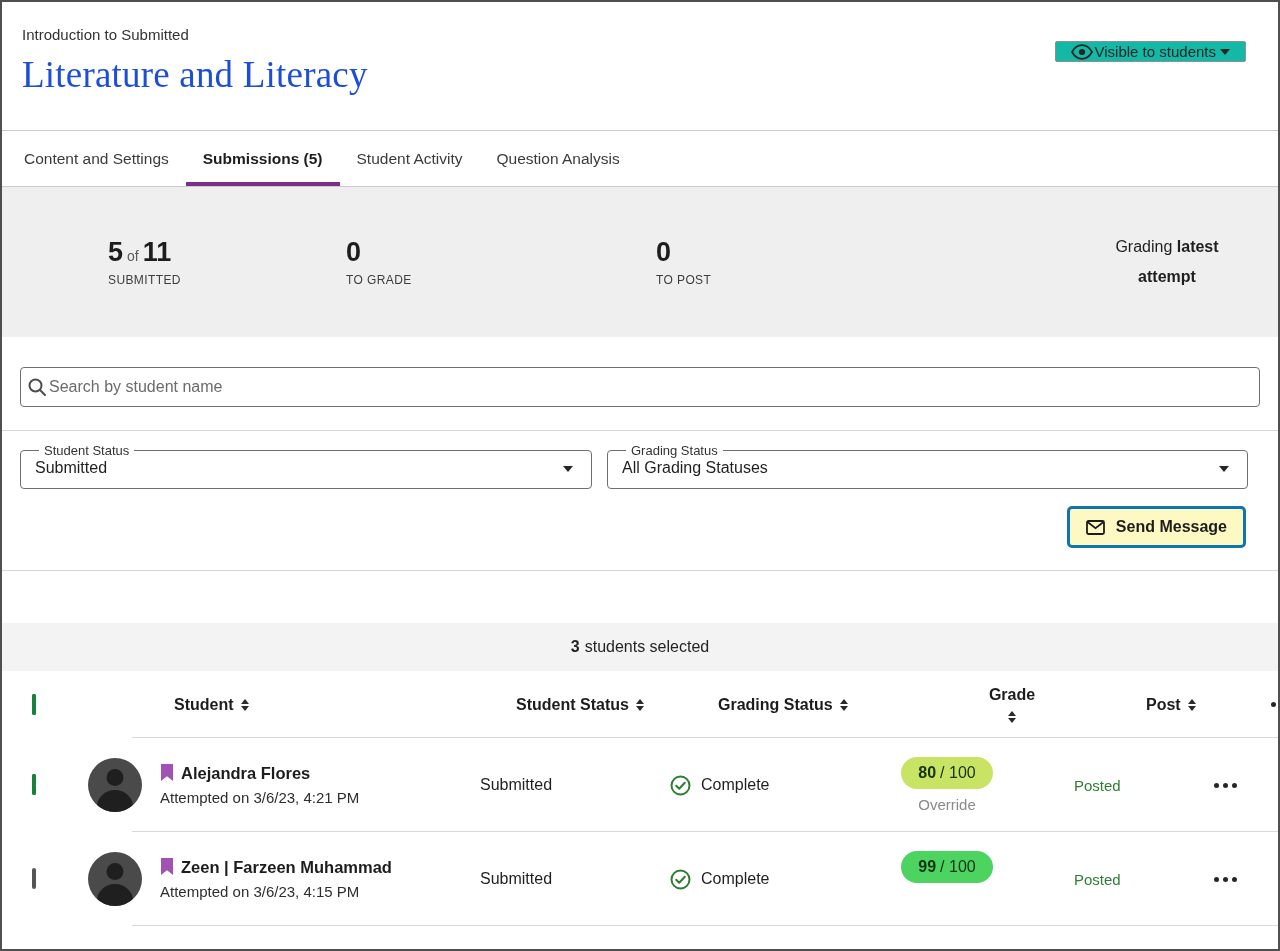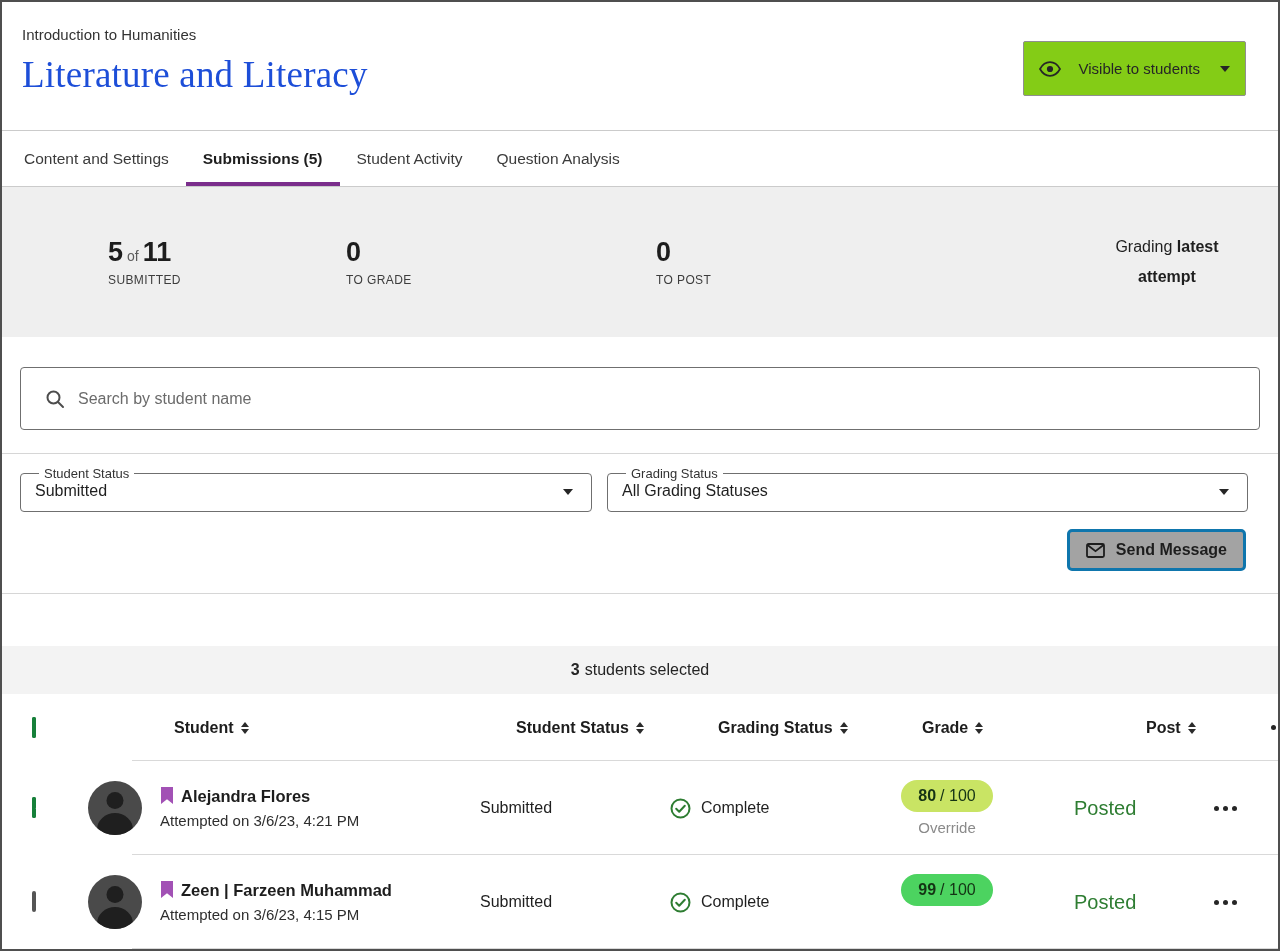--- a/index.html
+++ b/index.html
@@ -10,67 +10,67 @@
     --dark:#262626;
   }
   *{box-sizing:border-box}
   body{margin:0;background:#888;font-family:"Liberation Sans",sans-serif;color:var(--dark);}
   .page{width:1280px;height:951px;background:#fff;border:2px solid #4f4f4f;overflow:hidden;position:relative;margin:0 auto;}
 
   
   .topbar{position:relative;height:129px;border-bottom:1px solid var(--border-gray);padding:20px 32px 0 20px;}
   .course{font-size:15px;color:#333;margin:4px 0 10px;}
   .title{font-family:"Liberation Serif",serif;font-size:37px;font-weight:500;margin:0;color:#1d4ed8;letter-spacing:.2px;}
-  .visibility{position:absolute;right:32px;top:39px;display:flex;align-items:center;gap:18px;background:#84cc16;
-    border:1px solid #8f8f8f;border-radius:2px;padding:18px 15px;font-size:15px;color:var(--dark);cursor:pointer;}
+  .visibility{position:absolute;right:32px;top:39px;display:flex;align-items:center;gap:2px;background:#14b8a6;
+    border:1px solid #8f8f8f;border-radius:2px;padding:1px 15px;font-size:15px;color:var(--dark);cursor:pointer;}
   .caret{width:0;height:0;border-left:5px solid transparent;border-right:5px solid transparent;border-top:6px solid #262626;margin-left:2px;}
 
   
   .tabs{display:flex;height:56px;border-bottom:1px solid var(--border-gray);padding-left:20px;gap:30px;}
   .tab{display:flex;align-items:center;font-size:15.5px;color:#3b3b3b;position:relative;padding:0 2px;cursor:pointer;white-space:nowrap;}
   .tab.active{font-weight:700;color:#1d1d1d;}
   .tab.active::after{content:"";position:absolute;left:-15px;right:-15px;bottom:0;height:4px;background:var(--purple);}
 
   
   .stats{background:#efefef;height:150px;display:flex;align-items:center;padding:0 36px 0 106px;}
   .stat .numline{font-size:27px;font-weight:700;color:#1d1d1d;}
   .stat .of{font-size:14px;font-weight:400;color:#5c5c5c;margin:8px 4px;}
   .stat .label{font-size:12px;color:#3d3d3d;margin-top:5px;letter-spacing:.4px;}
   .stat1{width:238px;}
   .stat2{width:310px;}
   .stat3{flex:0 0 auto;}
   .grading-note{margin-left:auto;width:150px;text-align:center;font-size:16px;line-height:1.85;color:#1f1f1f;}
 
   
   .search-wrap{padding:30px 18px 0 18px;}
-  .search-box{display:flex;align-items:center;border:1px solid #6f6f6f;border-radius:4px;height:63px;padding:0 24px;gap:11px;background:#fff;}
+  .search-box{display:flex;align-items:center;border:1px solid #6f6f6f;border-radius:4px;height:40px;padding:0 6px;gap:0;background:#fff;}
   .search-box input{border:0;outline:0;font-size:16px;flex:1;color:var(--dark);font-family:"Liberation Sans",sans-serif;background:transparent;}
   .search-box input::placeholder{color:#6b6b6b;}
 
   .divider{border-top:1px solid #d6d6d6;margin-top:23px;}
 
   
   .filters{display:flex;gap:15px;padding:12px 30px 0 18px;}
   fieldset.select{border:1px solid #6f6f6f;border-radius:4px;margin:0;padding:0 14px 11px;position:relative;cursor:pointer;background:#fff;}
   fieldset.select legend{font-size:13px;color:#333;padding:0 5px;margin-left:4px;}
   fieldset.select .value{font-size:16px;color:#1f1f1f;padding-top:1px;}
   fieldset.select .chev{position:absolute;right:18px;bottom:16px;width:0;height:0;border-left:5px solid transparent;border-right:5px solid transparent;border-top:6px solid #262626;}
   .f1{width:572px;}
   .f2{flex:1;}
   .send-row{display:flex;justify-content:flex-end;padding:17px 32px 22px 0;}
-  .send-btn{display:flex;align-items:center;gap:11px;border:3px solid #0e6fa8;border-color:#0f76ad;border-radius:5px;background:#a3a3a3;
+  .send-btn{display:flex;align-items:center;gap:11px;border:3px solid #0e6fa8;border-color:#0f76ad;border-radius:5px;background:#fef9c3;
     padding:9px 16px;font-size:16px;font-weight:700;color:#1d1d1d;cursor:pointer;font-family:"Liberation Sans",sans-serif;}
 
   
   .selected-band{background:#f3f3f3;height:48px;display:flex;align-items:center;justify-content:center;font-size:16px;color:#242424;margin-top:52px;}
   .selected-band b{margin-right:5px;}
   .grid{display:grid;grid-template-columns:62px 68px 322px 190px 190px 190px 145px auto;align-items:center;padding:0 14px 0 18px;}
   .thead{height:67px;font-weight:700;font-size:16px;color:#1d1d1d;position:relative;gap:12px;}
   .thead .hcell{display:flex;align-items:center;gap:7px;cursor:pointer;}
-  .pad8{padding-left:8px;}  .pad10{padding-left:10px;}  .pad32{padding-left:32px;}
+  .pad8{padding-left:8px;}  .pad10{padding-left:10px;flex-direction:column;}  .pad32{padding-left:32px;}
   .sort{display:inline-flex;flex-direction:column;gap:2px;}
   .sort i{width:0;height:0;border-left:4px solid transparent;border-right:4px solid transparent;display:block;}
   .sort .up{border-bottom:5px solid #2b2b2b;}
   .sort .dn{border-top:5px solid #2b2b2b;}
 
   .trow{height:94px;position:relative;}
   .trow::after,.thead::after{content:"";position:absolute;left:130px;right:0;bottom:0;height:1px;background:#d9d9d9;}
 
   .cb{width:21px;height:21px;border:2px solid #555;border-radius:3px;background:#fff;position:relative;cursor:pointer;margin-left:12px;}
   .cb.checked,.cb.indeterminate{background:var(--green);border-color:var(--green);}
@@ -87,32 +87,32 @@
   .attempt{font-size:15px;color:#2e2e2e;margin-top:6px;}
 
   .status-txt{font-size:16px;padding-left:8px;color:#1f1f1f;}
   .gstat{display:flex;align-items:center;gap:10px;padding-left:8px;font-size:16px;color:#1f1f1f;}
 
   .grade-cell{text-align:center;}
   .pill{display:inline-block;padding:7px 17px;border-radius:17px;font-size:16px;color:#143314;cursor:pointer;}
   .pill b{font-weight:700;margin-right:4px;}
   .grade-note{margin-top:7px;font-size:15px;color:#8a8a8a;min-height:18px;}
 
-  .post-txt{color:var(--posted-green);font-size:20px;padding-left:32px;cursor:pointer;}
+  .post-txt{color:var(--posted-green);font-size:15px;padding-left:32px;cursor:pointer;}
 
   .dots{display:flex;gap:4px;justify-content:center;cursor:pointer;}
   .dots i{width:5px;height:5px;border-radius:50%;background:#262626;display:block;}
 </style>
 </head>
 <body>
 
 <div class="page">
 
   <header class="topbar">
-    <div class="course">Introduction to Humanities</div>
+    <div class="course">Introduction to Submitted</div>
     <h1 class="title">Literature and Literacy</h1>
     <button class="visibility">
       <span style="display:flex;">
         <svg width="22" height="16" viewBox="0 0 22 16" fill="none">
           <path d="M1 8C3.5 3.5 7 1.2 11 1.2S18.5 3.5 21 8c-2.5 4.5-6 6.8-10 6.8S3.5 12.5 1 8Z" stroke="#262626" stroke-width="1.7"></path>
           <circle cx="11" cy="8" r="3.1" fill="#262626"></circle>
         </svg>
       </span>
       <span>Visible to students</span>
       <i class="caret"></i>

